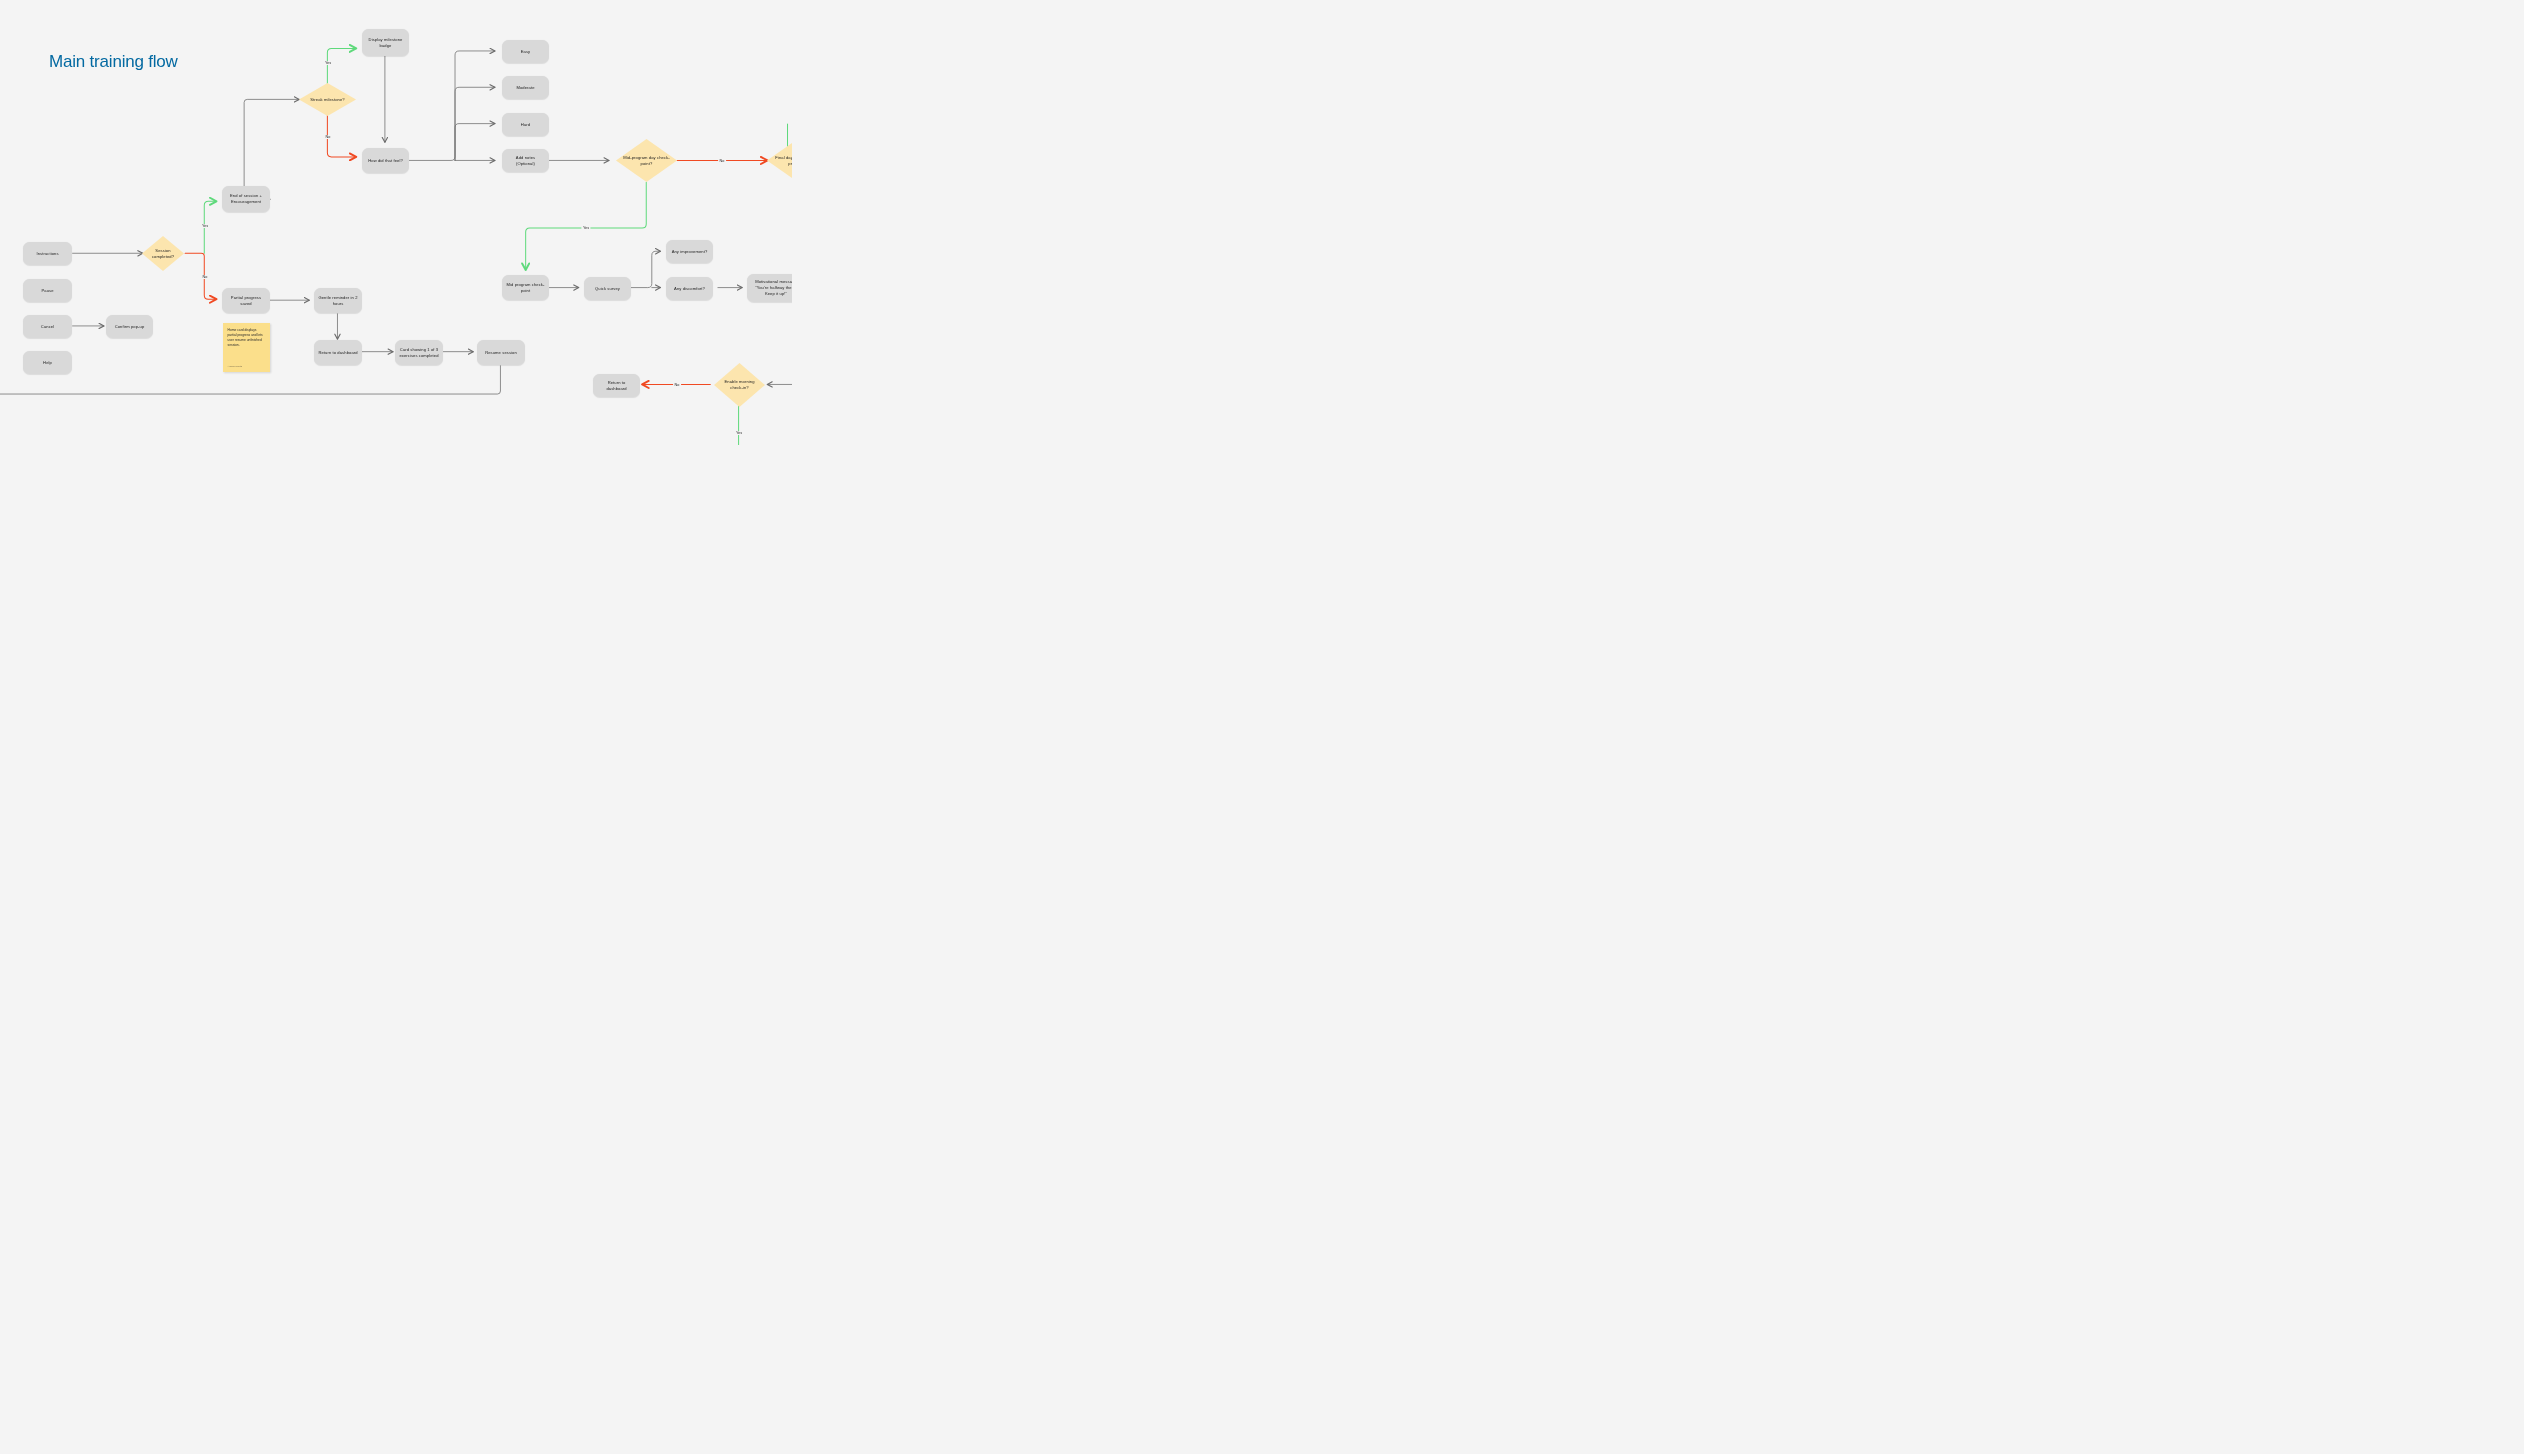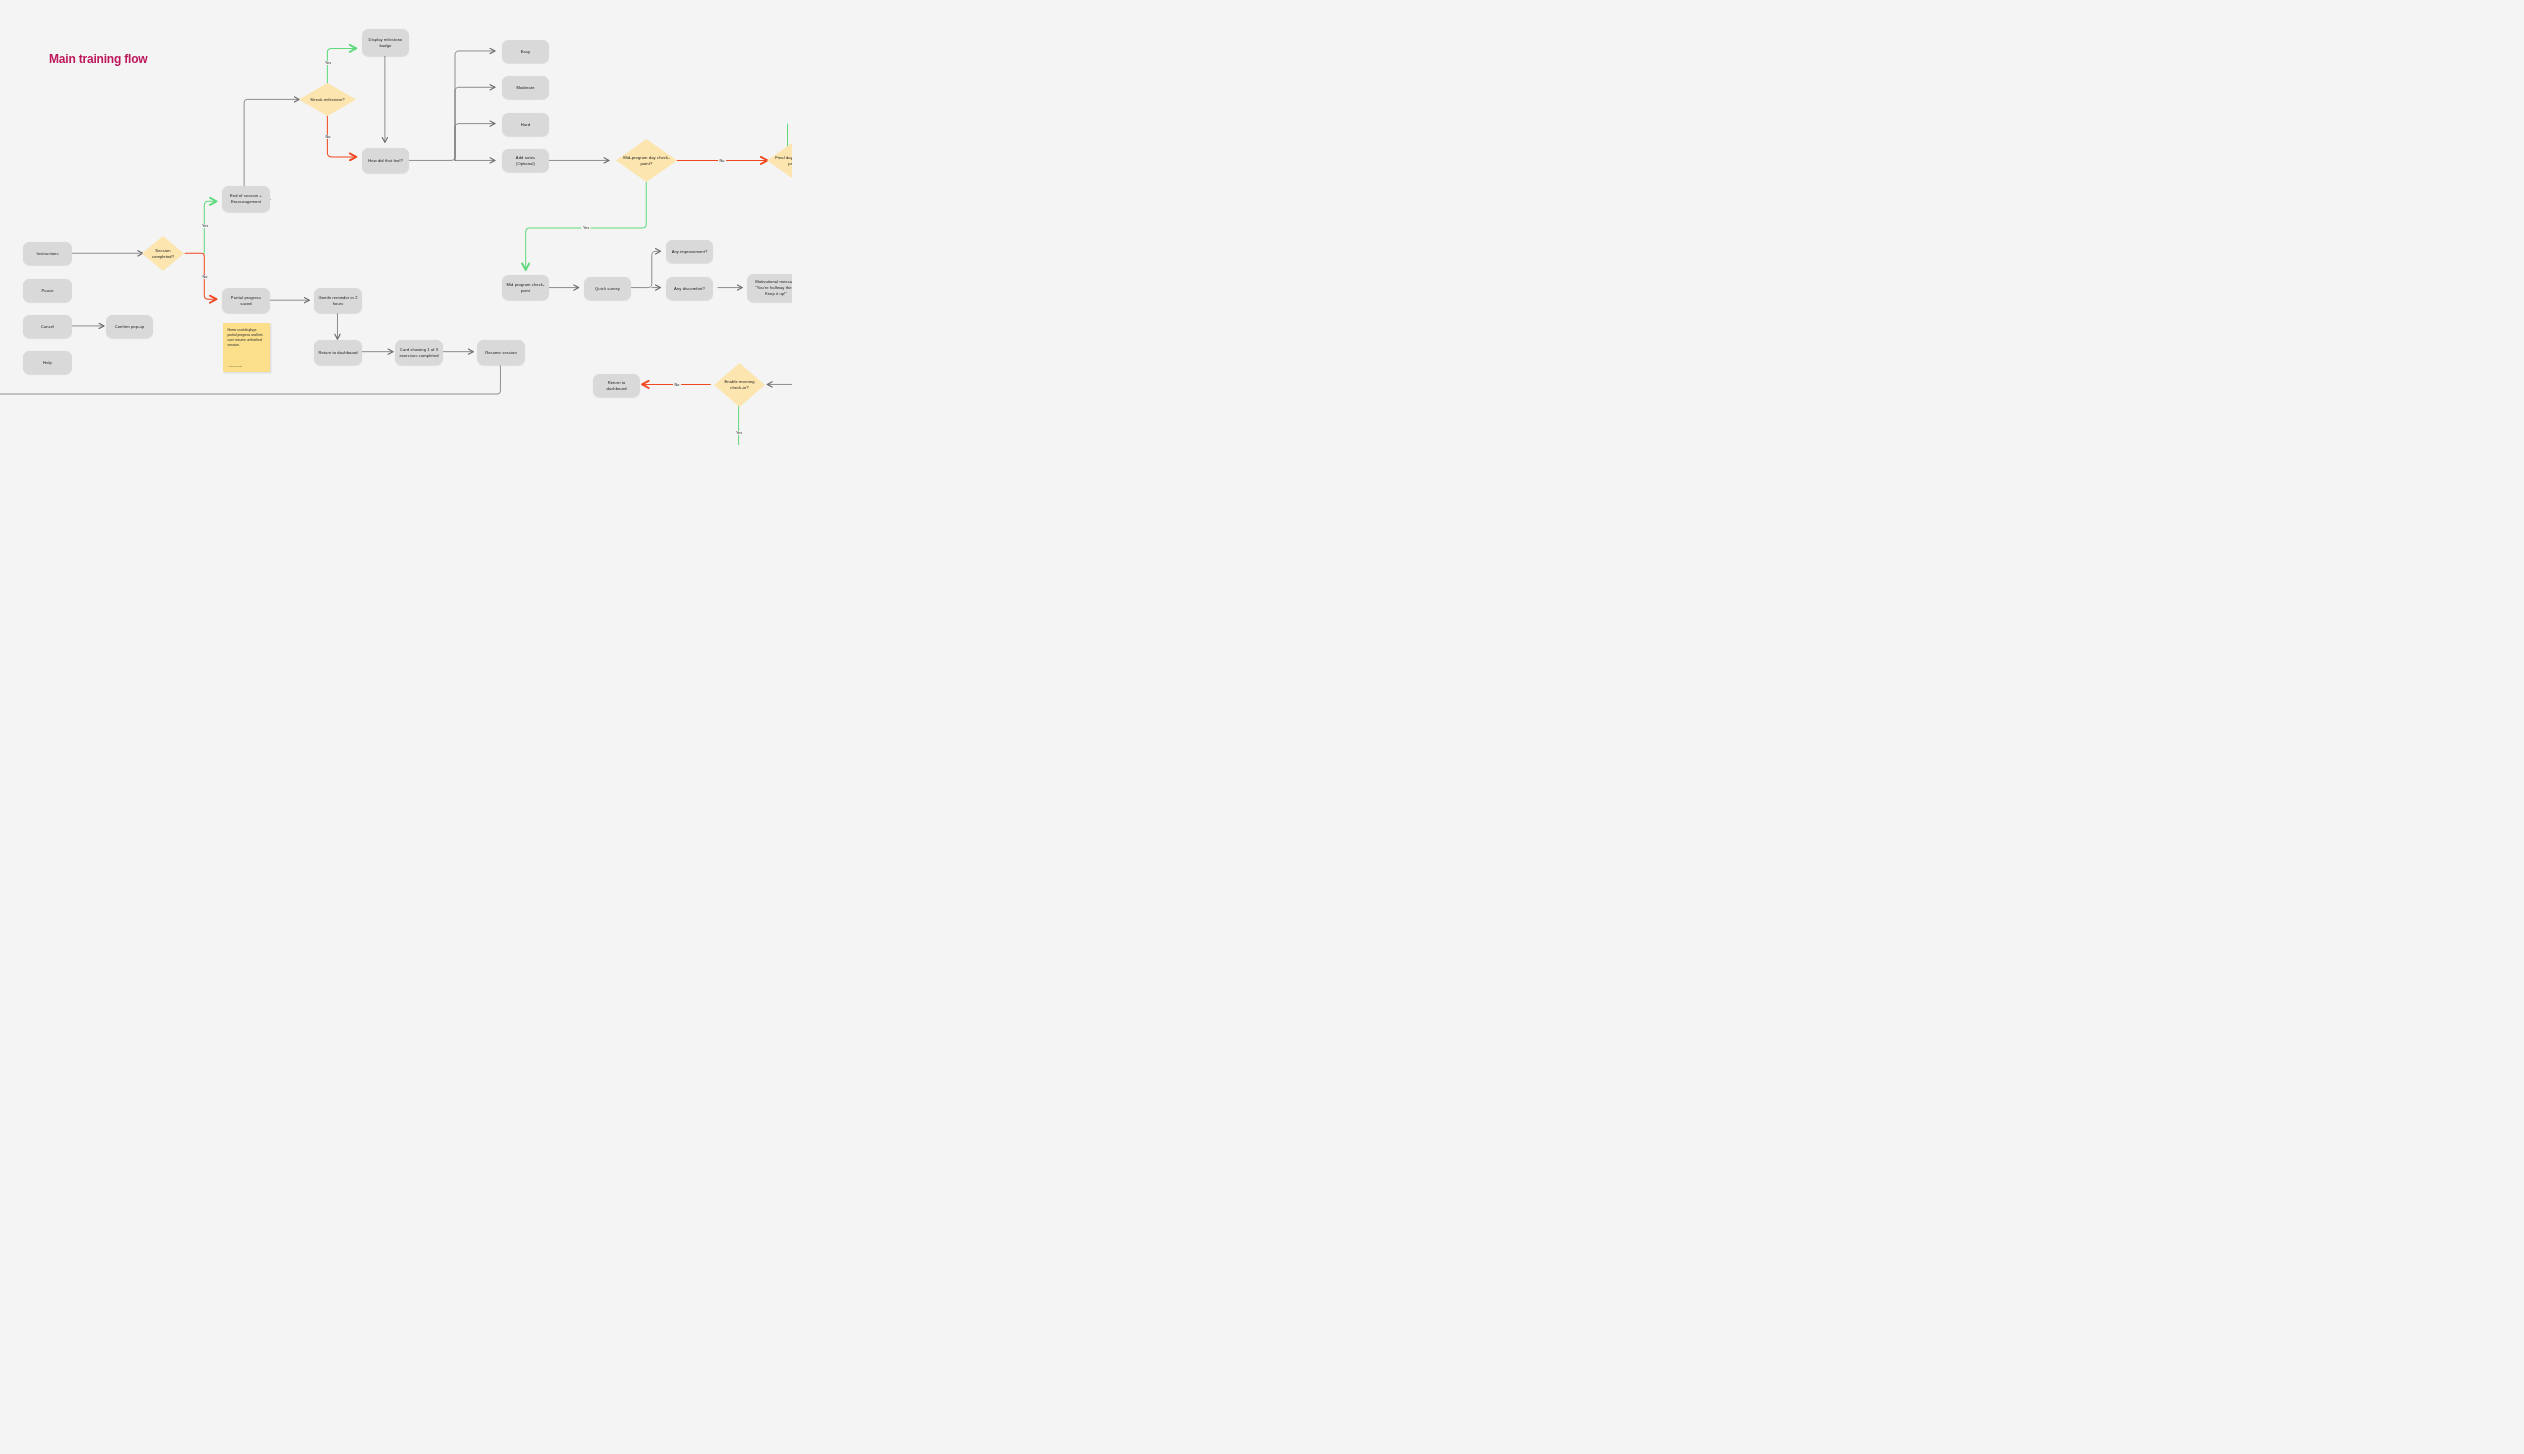--- a/index.html
+++ b/index.html
@@ -35,25 +35,24 @@
   }
   .diamond .dshape{
     position:absolute;inset:0;
     background:#fce5ae;
     clip-path:polygon(50% 0,100% 50%,50% 100%,0 50%);
   }
   .diamond .dtext{position:relative;z-index:2;padding:0 5px;}
 
   .title{
     position:absolute;
-    font-size:12px;
-    color:#be185d;
+    font-size:17px;
+    color:#0369a1;
     letter-spacing:-0.2px;
     white-space:nowrap;
-    font-weight:bold;
   }
 
   .sticky{
     position:absolute;
     background:#fbdf8b;
     box-shadow:1px 1px 2px rgba(0,0,0,.13);
     font-size:3.3px;
     line-height:1.55;
     color:#2b2b2b;
     padding:5px 4.5px 3px 4.5px;

